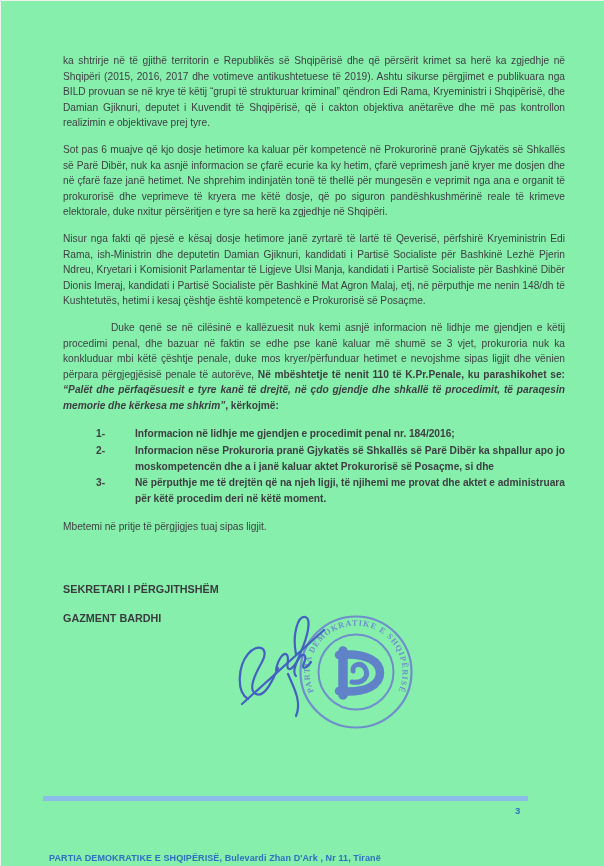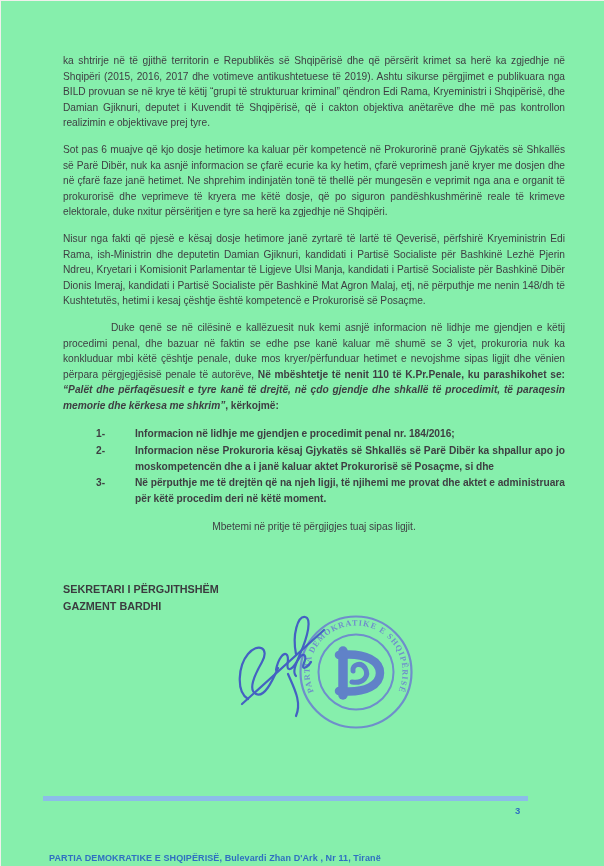--- a/index.html
+++ b/index.html
@@ -16,34 +16,34 @@
   }
   .content{
     position:absolute;left:62px;top:52px;width:502px;
     font-size:10.2px;line-height:15.6px;
   }
   .para{
     margin:0 0 11px 0;
     text-align:justify;
     word-spacing:-0.2px;
   }
-  .closing{margin-top:13px;text-align:center;}
+  .closing{margin-top:13px;text-align:left;}
   .seg-regular{font-weight:400;margin-left:48px;}
   .seg-bold{font-weight:700;}
   .seg-bold-italic{font-weight:700;font-style:italic;}
   .req-list{margin:13px 0 0 0;}
   .req-item{display:flex;margin:0 0 1px 0;}
   .req-marker{flex:none;width:19px;margin-left:33px;font-weight:700;}
   .req-text{flex:1;font-weight:700;text-align:justify;word-spacing:-0.2px;padding-left:20px;}
   .sign-block{
     position:absolute;left:62px;top:581px;width:464px;
     text-align:left;font-weight:700;font-size:10.8px;line-height:14px;
     color:#3b3b3f;
   }
-  .sign-name{margin-top:3px;}
+  .sign-name{margin-top:15px;}
   .stamp{
     position:absolute;left:296px;top:612px;width:118px;height:118px;
     opacity:0.88;
   }
   .stamp text{
     font-family:"Liberation Serif","DejaVu Serif",serif;
     font-weight:700;font-size:8.2px;letter-spacing:1px;
   }
   .signature{
     position:absolute;left:226px;top:603px;width:112px;height:122px;
@@ -72,21 +72,21 @@
     <p class="para">Sot pas 6 muajve që kjo dosje hetimore ka kaluar për kompetencë në Prokurorinë pranë Gjykatës së Shkallës së Parë Dibër, nuk ka asnjë informacion se çfarë ecurie ka ky hetim, çfarë veprimesh janë kryer me dosjen dhe në çfarë faze janë hetimet. Ne shprehim indinjatën tonë të thellë për mungesën e veprimit nga ana e organit të prokurorisë dhe veprimeve të kryera me këtë dosje, që po siguron pandëshkushmërinë reale të krimeve elektorale, duke nxitur përsëritjen e tyre sa herë ka zgjedhje në Shqipëri.</p>
     <p class="para">Nisur nga fakti që pjesë e kësaj dosje hetimore janë zyrtarë të lartë të Qeverisë, përfshirë Kryeministrin Edi Rama, ish-Ministrin dhe deputetin Damian Gjiknuri, kandidati i Partisë Socialiste për Bashkinë Lezhë Pjerin Ndreu, Kryetari i Komisionit Parlamentar të Ligjeve Ulsi Manja, kandidati i Partisë Socialiste për Bashkinë Dibër Dionis Imeraj, kandidati i Partisë Socialiste për Bashkinë Mat Agron Malaj, etj, në përputhje me nenin 148/dh të Kushtetutës, hetimi i kesaj çështje është kompetencë e Prokurorisë së Posaçme.</p>
     <p class="para"><span class="seg-regular">Duke qenë se në cilësinë e kallëzuesit nuk kemi asnjë informacion në lidhje me gjendjen e këtij procedimi penal, dhe bazuar në faktin se edhe pse kanë kaluar më shumë se 3 vjet, prokuroria nuk ka konkluduar mbi këtë çështje penale, duke mos kryer/përfunduar hetimet e nevojshme sipas ligjit dhe vënien përpara përgjegjësisë penale të autorëve, </span><span class="seg-bold">Në mbështetje të nenit 110 të K.Pr.Penale, ku parashikohet se: </span><span class="seg-bold-italic">“Palët dhe përfaqësuesit e tyre kanë të drejtë, në çdo gjendje dhe shkallë të procedimit, të paraqesin memorie dhe kërkesa me shkrim”</span><span class="seg-bold">, kërkojmë:</span></p>
     <div class="req-list">
         <div class="req-item">
           <span class="req-marker">1-</span>
           <span class="req-text">Informacion në lidhje me gjendjen e procedimit penal nr. 184/2016;</span>
         </div>
         <div class="req-item">
           <span class="req-marker">2-</span>
-          <span class="req-text">Informacion nëse Prokuroria kësaj Gjykatës së Shkallës së Parë Dibër ka shpallur apo jo moskompetencën dhe a i janë kaluar aktet Prokurorisë së Posaçme, si dhe</span>
+          <span class="req-text">Informacion nëse Prokuroria pranë Gjykatës së Shkallës së Parë Dibër ka shpallur apo jo moskompetencën dhe a i janë kaluar aktet Prokurorisë së Posaçme, si dhe</span>
         </div>
         <div class="req-item">
           <span class="req-marker">3-</span>
           <span class="req-text">Në përputhje me të drejtën që na njeh ligji, të njihemi me provat dhe aktet e administruara për këtë procedim deri në këtë moment.</span>
         </div>
       </div>
     <p class="para closing">Mbetemi në pritje të përgjigjes tuaj sipas ligjit.</p>
   </div>
 
   <div class="sign-block">

